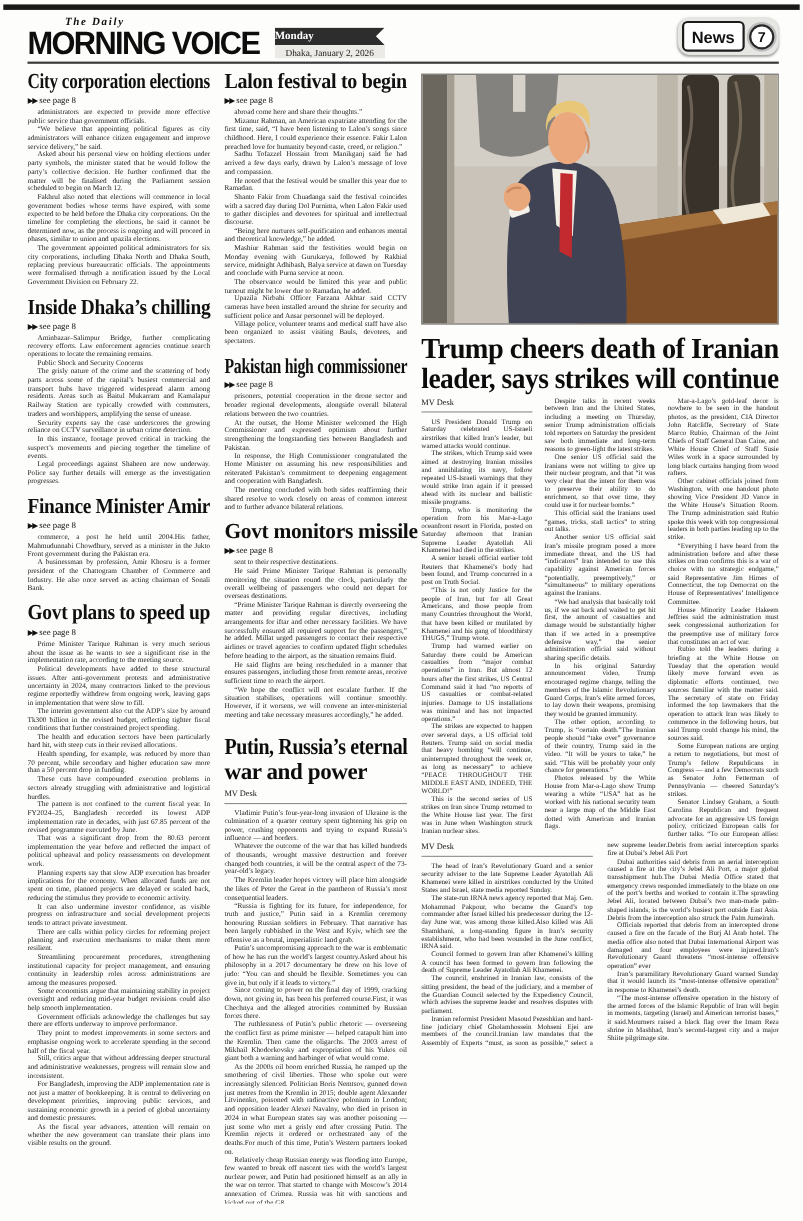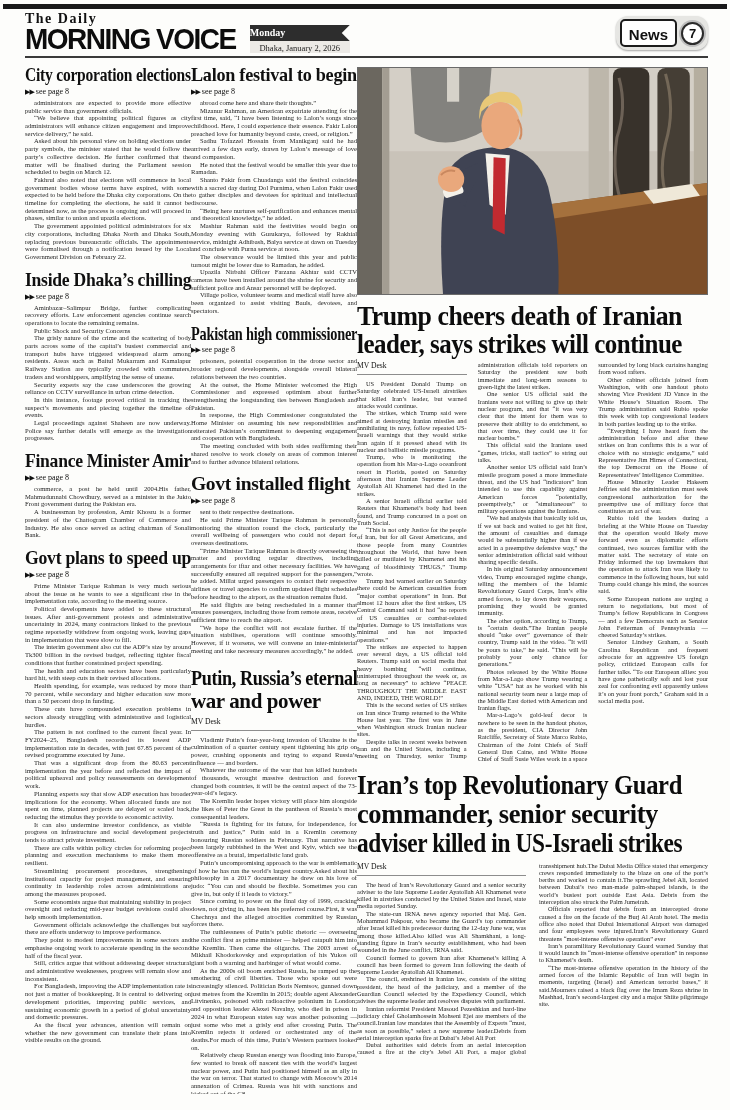--- a/index.html
+++ b/index.html
@@ -3,31 +3,31 @@
 <meta charset="utf-8">
 <style>
   *{margin:0;padding:0;box-sizing:border-box}
   html,body{width:730px;height:1110px;overflow:hidden;background:#ffffff}
   body{font-family:"Liberation Serif",serif;color:#1c1c1c}
   .page{position:relative;width:730px;height:1110px;background:#fdfdfb;padding:0 22px 0 25px}
   .topbar{position:absolute;top:4px;left:3px;right:3px;height:5px;background:#191919}
   
   header{display:flex;align-items:flex-end;gap:14px;padding-top:18px;height:54px}
   .logo{line-height:1}
-  .logo-prefix{font-weight:bold;font-size:14px;letter-spacing:1.5px;color:#111}
+  .logo-prefix{font-weight:bold;font-style:italic;font-size:10px;letter-spacing:1.5px;margin-left:34px;color:#111}
   .logo-name{font-family:"Liberation Sans",sans-serif;font-weight:bold;font-size:28px;letter-spacing:-1.5px;color:#0d0d0d;transform:scaleY(1.05);transform-origin:left bottom;white-space:nowrap}
   .datebox{width:100px;margin-bottom:1px}
   .day{background:#2d2d2d;color:#fff;font-weight:bold;font-size:10px;padding:2px 0 3px;clip-path:polygon(0 0,100% 0,92% 50%,100% 100%,0 100%)}
   .date{font-size:8.5px;text-align:center;padding-top:2px;color:#222;background:#eceae6}
   .pagebadge{margin-left:auto;display:flex;align-items:center;gap:4px;background:#e6e6e3;border-radius:12px;padding:3px 4px;margin-bottom:4px;box-shadow:0 1px 2px rgba(0,0,0,.35)}
   .news{border:2px solid #1c1c1c;background:#fff;border-radius:5px;padding:5px 7px 2px;font-family:"Liberation Sans",sans-serif;font-weight:bold;font-size:15px;color:#111}
   .pagenum{width:23px;height:23px;border:2px solid #2a2a2a;box-shadow:0 0 0 2px #bdbdbd;border-radius:50%;display:flex;align-items:center;justify-content:center;font-family:"Liberation Sans",sans-serif;font-weight:bold;font-size:13px;background:#fff;color:#111}
   .rule{border-top:2px solid #3a3a3a;margin-top:2px}
   
-  .content{display:flex;padding-top:6px;height:1036px;overflow:hidden}
+  .content{display:flex;gap:13px;padding-top:6px;height:1036px;overflow:hidden}
   .col{flex:0 0 166px;width:166px}
   .lead{flex:1;min-width:0}
   .headline{font-weight:bold;font-size:19.5px;line-height:1.02;letter-spacing:-.3px;margin:9px 0 2px;color:#101010}
   .story:first-child .headline{margin-top:1px}
   .fit{white-space:nowrap;display:block}
   .kicker{font-size:8px;font-weight:normal;margin:2px 0 3px;color:#111}
   .kicker .arrows{font-size:7px;letter-spacing:-1px;margin-right:2px}
   .body p{font-size:6.6px;line-height:1.17;text-align:justify;text-indent:9px;margin:0;color:#242424}
   .byline{font-weight:normal;font-size:7.6px;border-bottom:1px solid #8d8d8d;padding-bottom:4px;margin-bottom:5px;color:#111}
   
@@ -147,21 +147,21 @@
         <h2 class="headline fit" style="transform-origin: left center; transform: scaleX(0.734513);">Pakistan high commissioner</h2>
         <div class="kicker"><span class="arrows">▶▶</span><span>see page 8</span></div>
         <div class="body">
             <p>prisoners, potential cooperation in the drone sector and broader regional developments, alongside overall bilateral relations between the two countries.</p>
             <p>At the outset, the Home Minister welcomed the High Commissioner and expressed optimism about further strengthening the longstanding ties between Bangladesh and Pakistan.</p>
             <p>In response, the High Commissioner congratulated the Home Minister on assuming his new responsibilities and reiterated Pakistan’s commitment to deepening engagement and cooperation with Bangladesh.</p>
             <p>The meeting concluded with both sides reaffirming their shared resolve to work closely on areas of common interest and to further advance bilateral relations.</p>
           </div>
       </article>
       <article class="story">
-        <h2 class="headline fit">Govt installed flight</h2>
+        <h2 class="headline fit">Govt monitors missile</h2>
         <div class="kicker"><span class="arrows">▶▶</span><span>see page 8</span></div>
         <div class="body">
             <p>sent to their respective destinations.</p>
             <p>He said Prime Minister Tarique Rahman is personally monitoring the situation round the clock, particularly the overall wellbeing of passengers who could not depart for overseas destinations.</p>
             <p>“Prime Minister Tarique Rahman is directly overseeing the matter and providing regular directives, including arrangements for iftar and other necessary facilities. We have successfully ensured all required support for the passengers,” he added. Millat urged passengers to contact their respective airlines or travel agencies to confirm updated flight schedules before heading to the airport, as the situation remains fluid.</p>
             <p>He said flights are being rescheduled in a manner that ensures passengers, including those from remote areas, receive sufficient time to reach the airport.</p>
             <p>“We hope the conflict will not escalate further. If the situation stabilises, operations will continue smoothly. However, if it worsens, we will convene an inter-ministerial meeting and take necessary measures accordingly,” he added.</p>
           </div>
       </article>
       <article class="story">
@@ -244,25 +244,20 @@
               <p>“Everything I have heard from the administration before and after these strikes on Iran confirms this is a war of choice with no strategic endgame,” said Representative Jim Himes of Connecticut, the top Democrat on the House of Representatives’ Intelligence Committee.</p>
               <p>House Minority Leader Hakeem Jeffries said the administration must seek congressional authorization for the preemptive use of military force that constitutes an act of war.</p>
               <p>Rubio told the leaders during a briefing at the White House on Tuesday that the operation would likely move forward even as diplomatic efforts continued, two sources familiar with the matter said. The secretary of state on Friday informed the top lawmakers that the operation to attack Iran was likely to commence in the following hours, but said Trump could change his mind, the sources said.</p>
               <p>Some European nations are urging a return to negotiations, but most of Trump’s fellow Republicans in Congress — and a few Democrats such as Senator John Fetterman of Pennsylvania — cheered Saturday’s strikes.</p>
               <p>Senator Lindsey Graham, a South Carolina Republican and frequent advocate for an aggressive US foreign policy, criticized European calls for further talks. “To our European allies: you have gone pathetically soft and lost your zeal for confronting evil apparently unless it’s on your front porch,” Graham said in a social media post.</p>
             </div>
         </div>
       </article>
 
       <article>
-        <div class="hl-second">
-            <div class="hl-line fit" style="transform-origin: left center; transform: scaleX(0.928571);">Iran’s top Revolutionary Guard</div>
-            <div class="hl-line fit">commander, senior security</div>
-            <div class="hl-line fit" style="transform-origin: left center; transform: scaleX(0.880759);">adviser killed in US-Israeli strikes</div>
-          </div>
         <div class="story2">
           <div class="byline">MV Desk</div>
           <div class="body">
               <p>The head of Iran’s Revolutionary Guard and a senior security adviser to the late Supreme Leader Ayatollah Ali Khamenei were killed in airstrikes conducted by the United States and Israel, state media reported Sunday.</p>
               <p>The state-run IRNA news agency reported that Maj. Gen. Mohammad Pakpour, who became the Guard’s top commander after Israel killed his predecessor during the 12-day June war, was among those killed.Also killed was Ali Shamkhani, a long-standing figure in Iran’s security establishment, who had been wounded in the June conflict, IRNA said.</p>
               <p>Council formed to govern Iran after Khamenei’s killing A council has been formed to govern Iran following the death of Supreme Leader Ayatollah Ali Khamenei.</p>
               <p>The council, enshrined in Iranian law, consists of the sitting president, the head of the judiciary, and a member of the Guardian Council selected by the Expediency Council, which advises the supreme leader and resolves disputes with parliament.</p>
               <p>Iranian reformist President Masoud Pezeshkian and hard-line judiciary chief Gholamhossein Mohseni Ejei are members of the council.Iranian law mandates that the Assembly of Experts “must, as soon as possible,” select a new supreme leader.Debris from aerial interception sparks fire at Dubai’s Jebel Ali Port</p>
               <p>Dubai authorities said debris from an aerial interception caused a fire at the city’s Jebel Ali Port, a major global transshipment hub.The Dubai Media Office stated that emergency crews responded immediately to the blaze on one of the port’s berths and worked to contain it.The sprawling Jebel Ali, located between Dubai’s two man-made palm-shaped islands, is the world’s busiest port outside East Asia. Debris from the interception also struck the Palm Jumeirah.</p>
               <p>Officials reported that debris from an intercepted drone caused a fire on the facade of the Burj Al Arab hotel. The media office also noted that Dubai International Airport was damaged and four employees were injured.Iran’s Revolutionary Guard threatens “most-intense offensive operation” ever</p>

